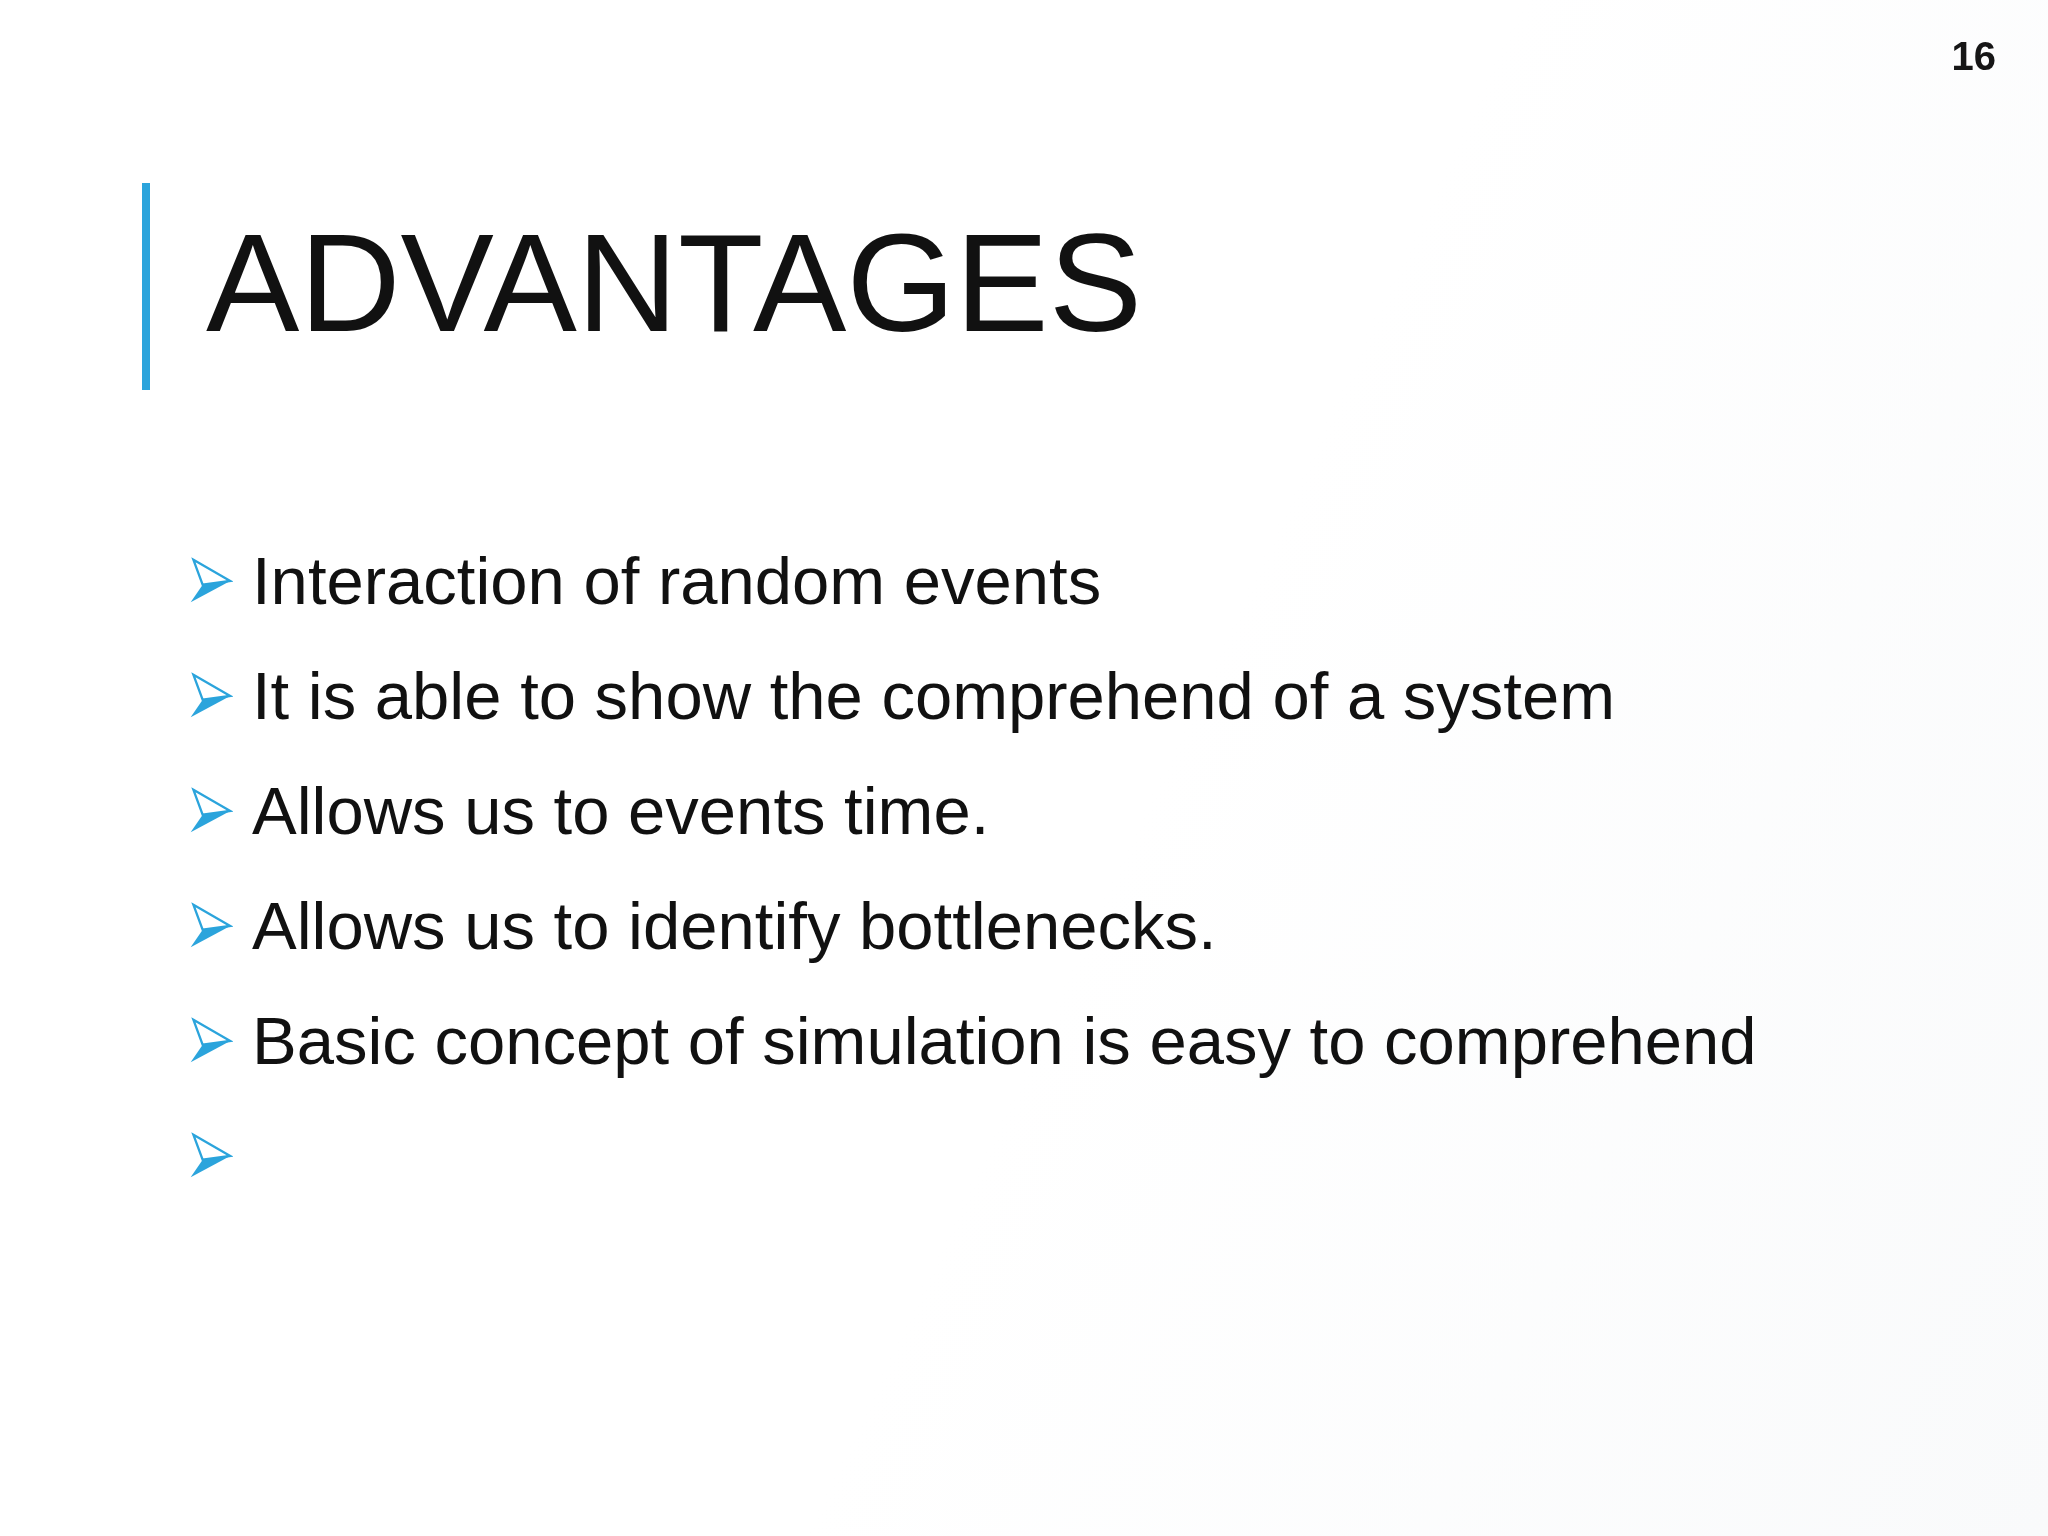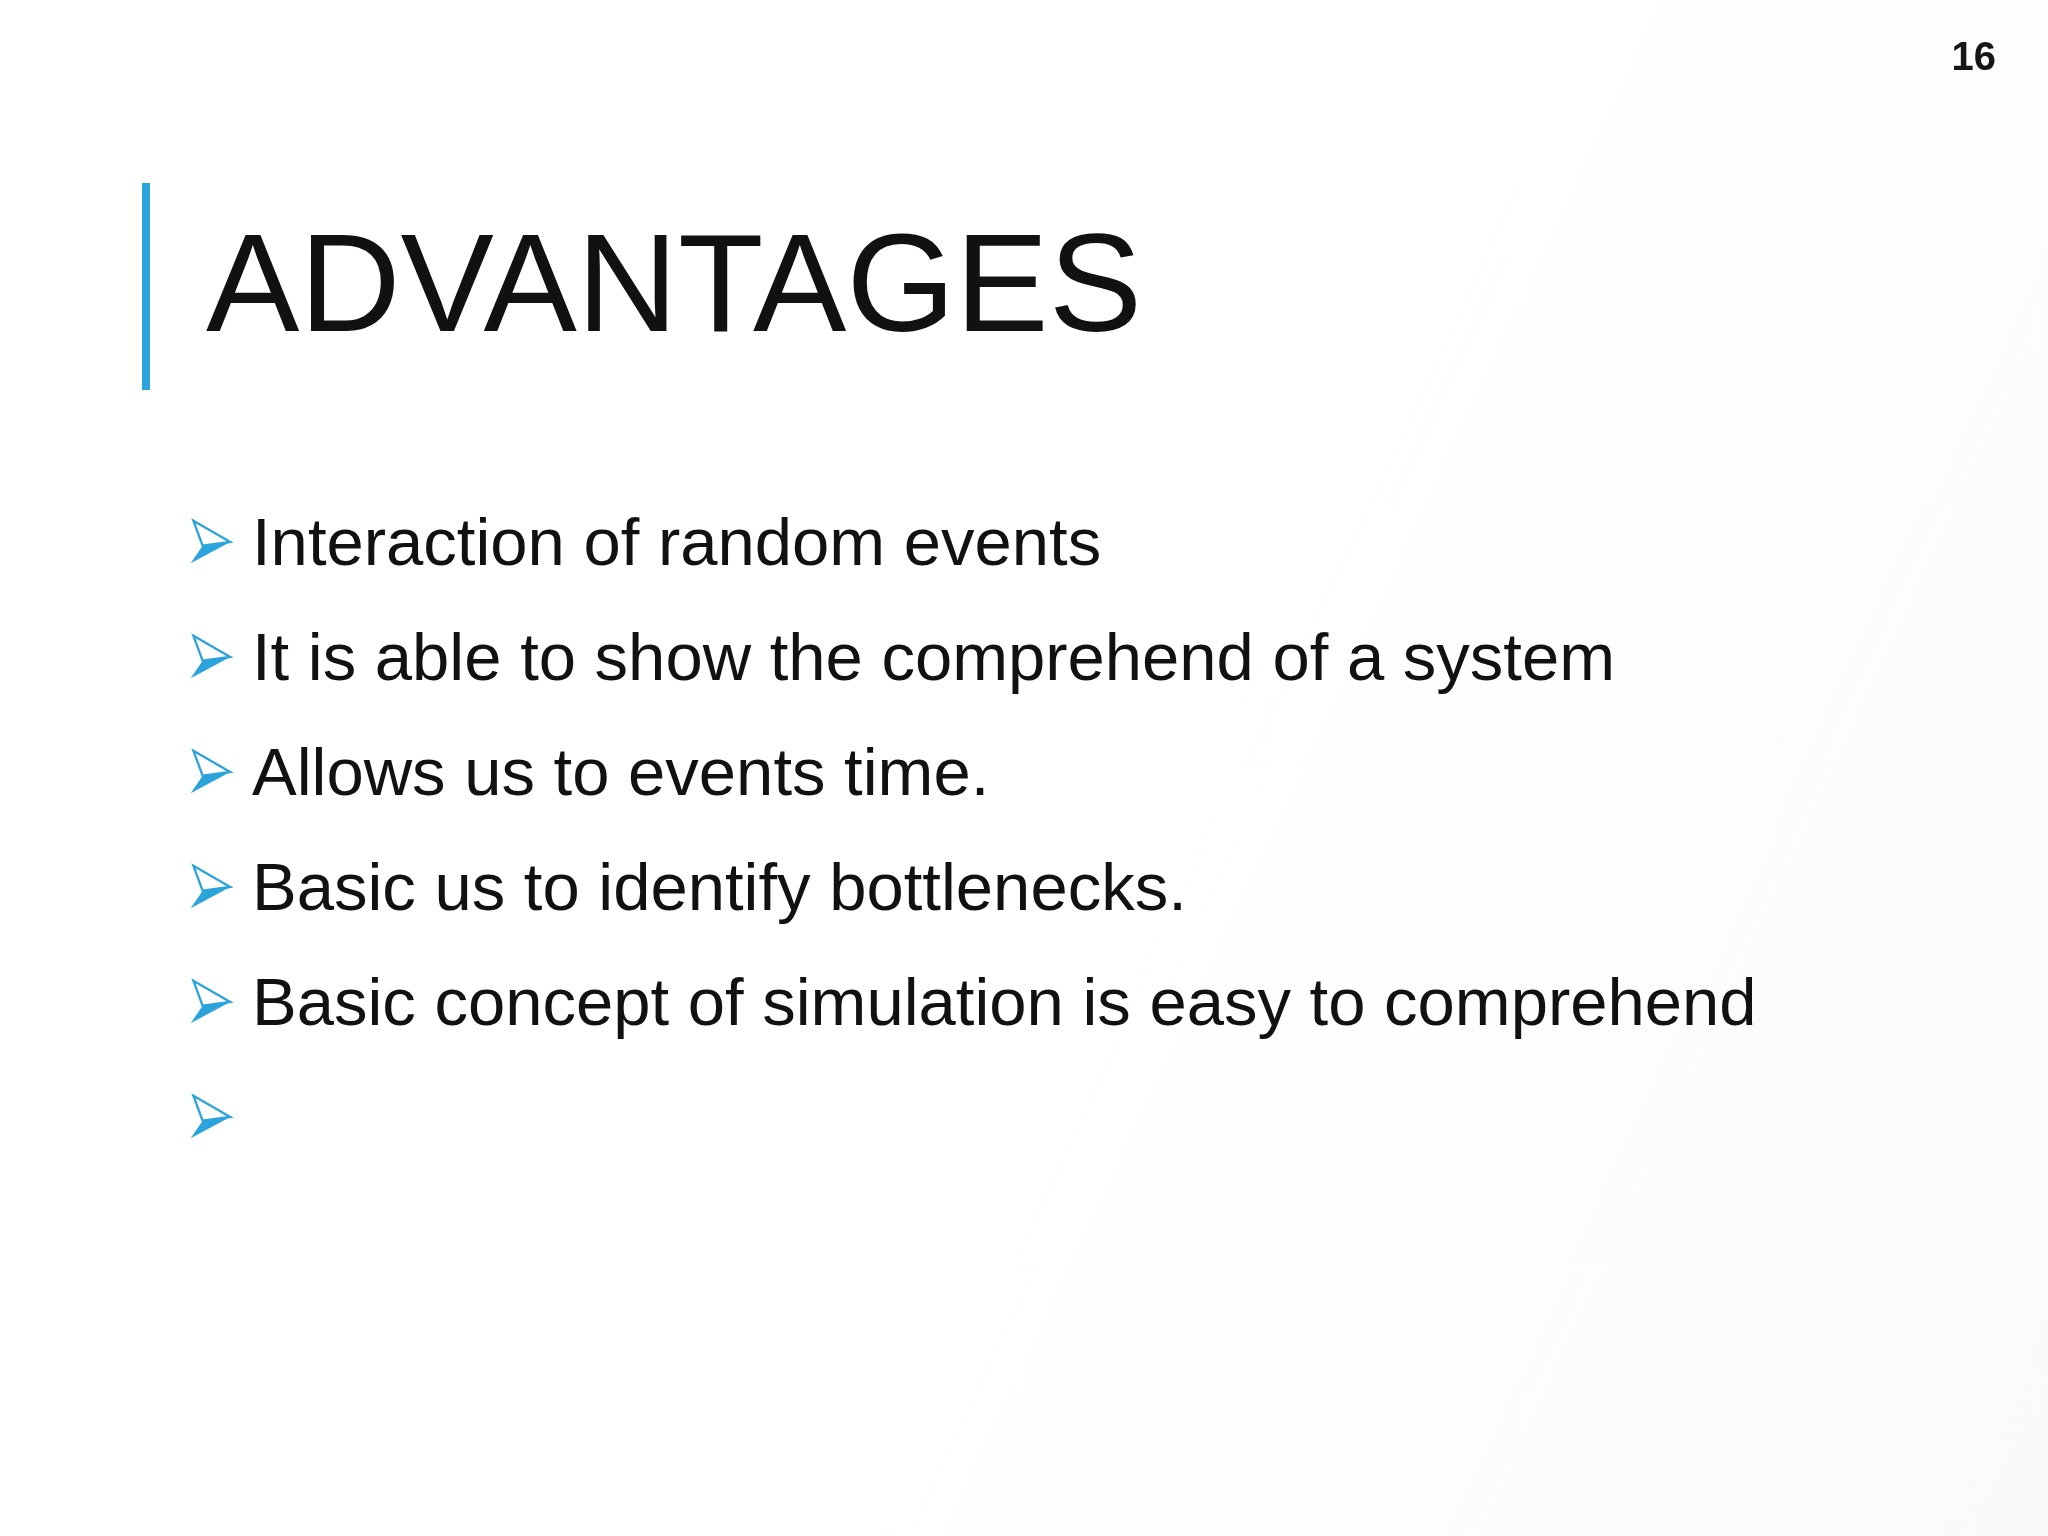--- a/index.html
+++ b/index.html
@@ -49,21 +49,21 @@
     line-height: 1;
     letter-spacing: 0;
     color: #111111;
     white-space: nowrap;
     transform: translateY(-4px);
   }
 
   .bullets {
     position: absolute;
     left: 187px;
-    top: 484px;
+    top: 523px;
     margin: 0;
     padding: 0;
     list-style: none;
   }
 
   .bullet {
     height: 115px;
     display: flex;
     align-items: center;
   }
@@ -140,21 +140,21 @@
       <span class="bullet-text">Allows us to events time.</span>
     </li>
 
     <li class="bullet">
       <span class="bullet-icon">
         <svg viewBox="0 0 50 52" aria-hidden="true">
           <path class="fold" d="M7 3 L47 26 L17 30 Z"></path>
           <path class="wing" d="M17 30 L47 26 L4 49 Z"></path>
         </svg>
       </span>
-      <span class="bullet-text">Basic us to identify bottlenecks.</span>
+      <span class="bullet-text">Allows us to identify bottlenecks.</span>
     </li>
 
     <li class="bullet">
       <span class="bullet-icon">
         <svg viewBox="0 0 50 52" aria-hidden="true">
           <path class="fold" d="M7 3 L47 26 L17 30 Z"></path>
           <path class="wing" d="M17 30 L47 26 L4 49 Z"></path>
         </svg>
       </span>
       <span class="bullet-text">Basic concept of simulation is easy to comprehend</span>

